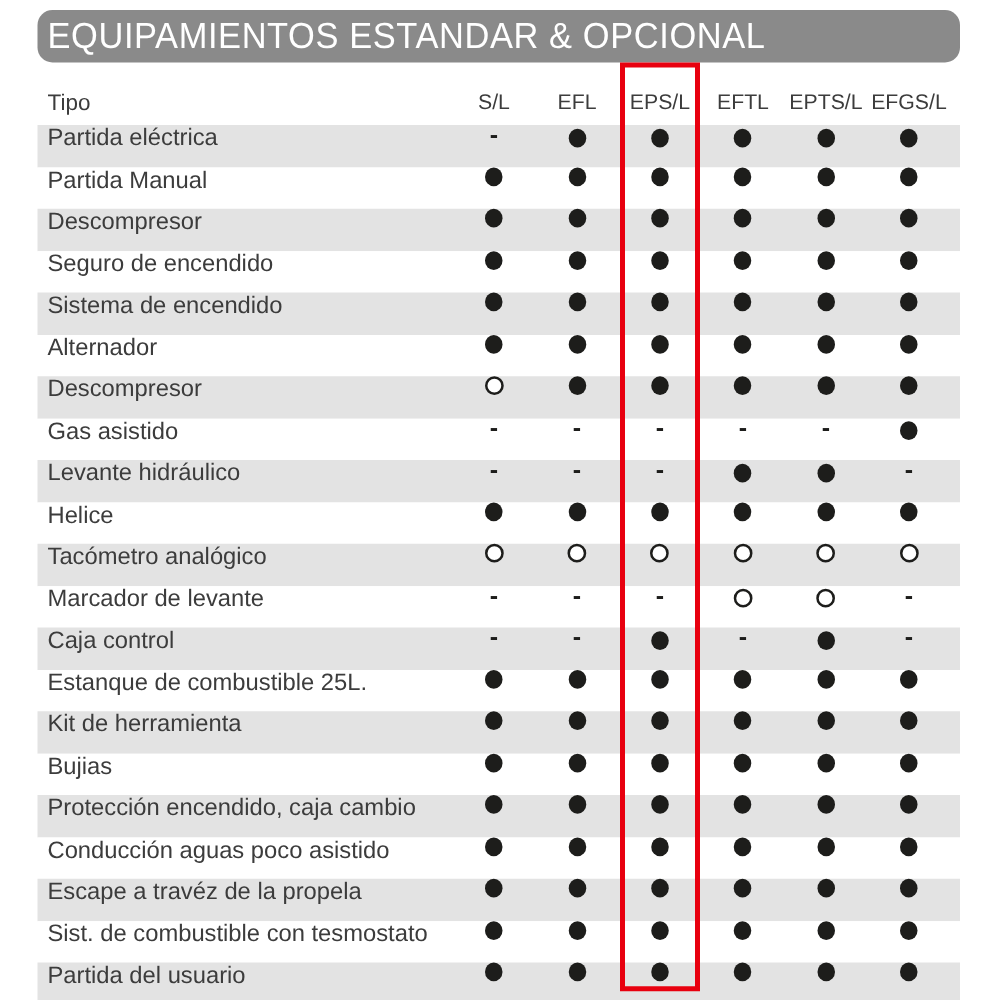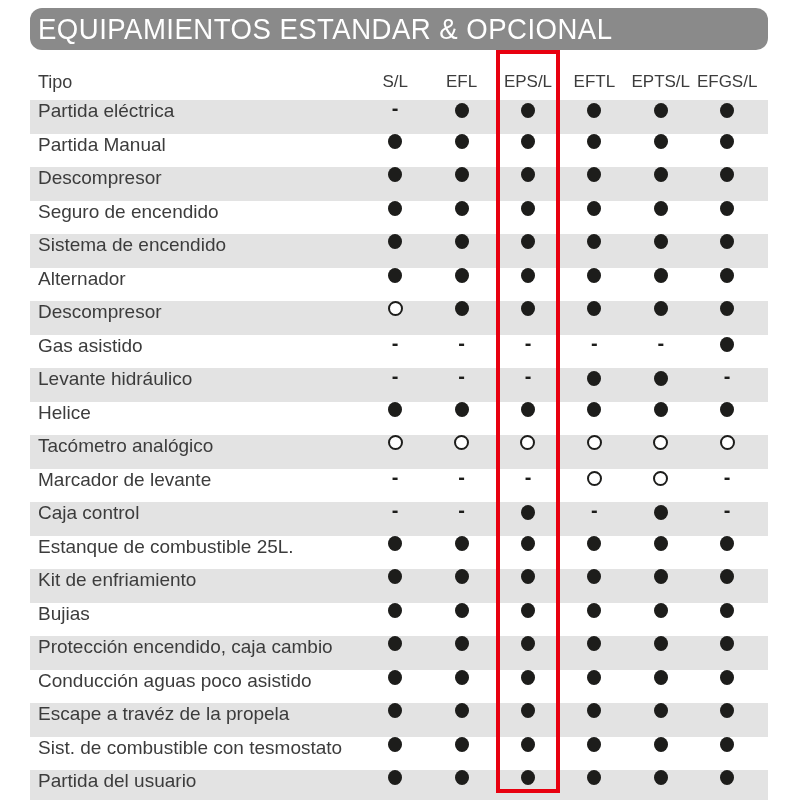--- a/index.html
+++ b/index.html
@@ -447,21 +447,21 @@
           </span>
           <span class="cell">
             <span class="dot-filled"></span>
           </span>
           <span class="cell">
             <span class="dot-filled"></span>
           </span>
         </div>
       </div>
       <div class="row alt">
-        <span class="label">Kit de enfriamiento</span>
+        <span class="label">Kit de herramienta</span>
         <div class="cells">
           <span class="cell">
             <span class="dot-filled"></span>
           </span>
           <span class="cell">
             <span class="dot-filled"></span>
           </span>
           <span class="cell">
             <span class="dot-filled"></span>
           </span>

